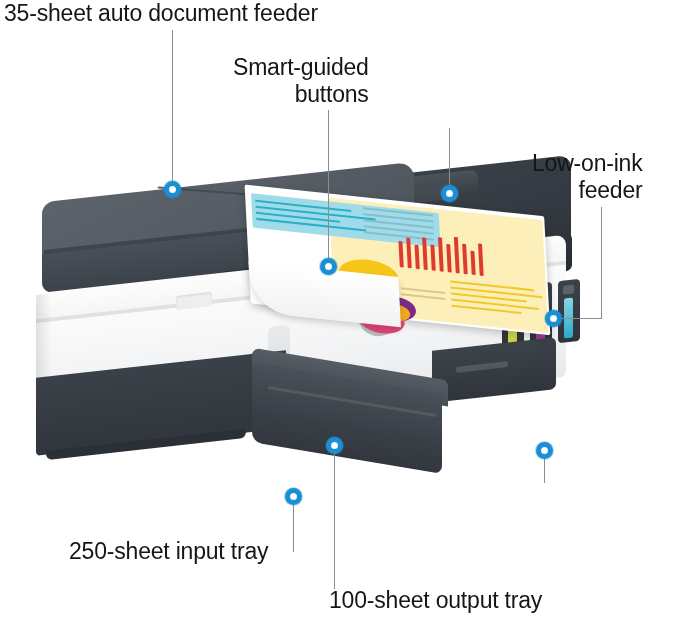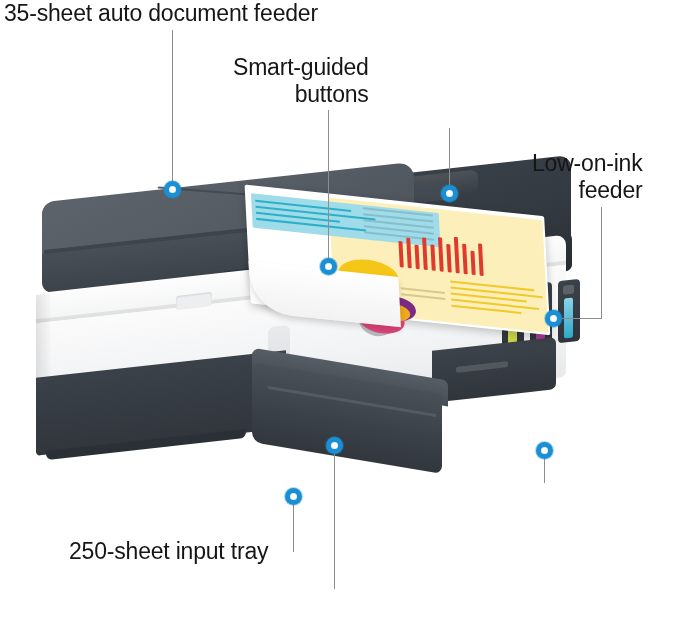--- a/index.html
+++ b/index.html
@@ -271,14 +271,15 @@
   <div class="label" style="left:233px;top:54px;">Smart-guided
 buttons</div>
 
 
   <div class="label" style="left:532px;top:150px;">Low-on-ink
 feeder</div>
 
 
   <div class="label" style="left:29px;top:538px;margin-left:40px;">250-sheet input tray</div>
 
+  <div class="label" style="left:329px;top:587px;">100-sheet output tray</div>
 
 </div>
 
 </body></html>

